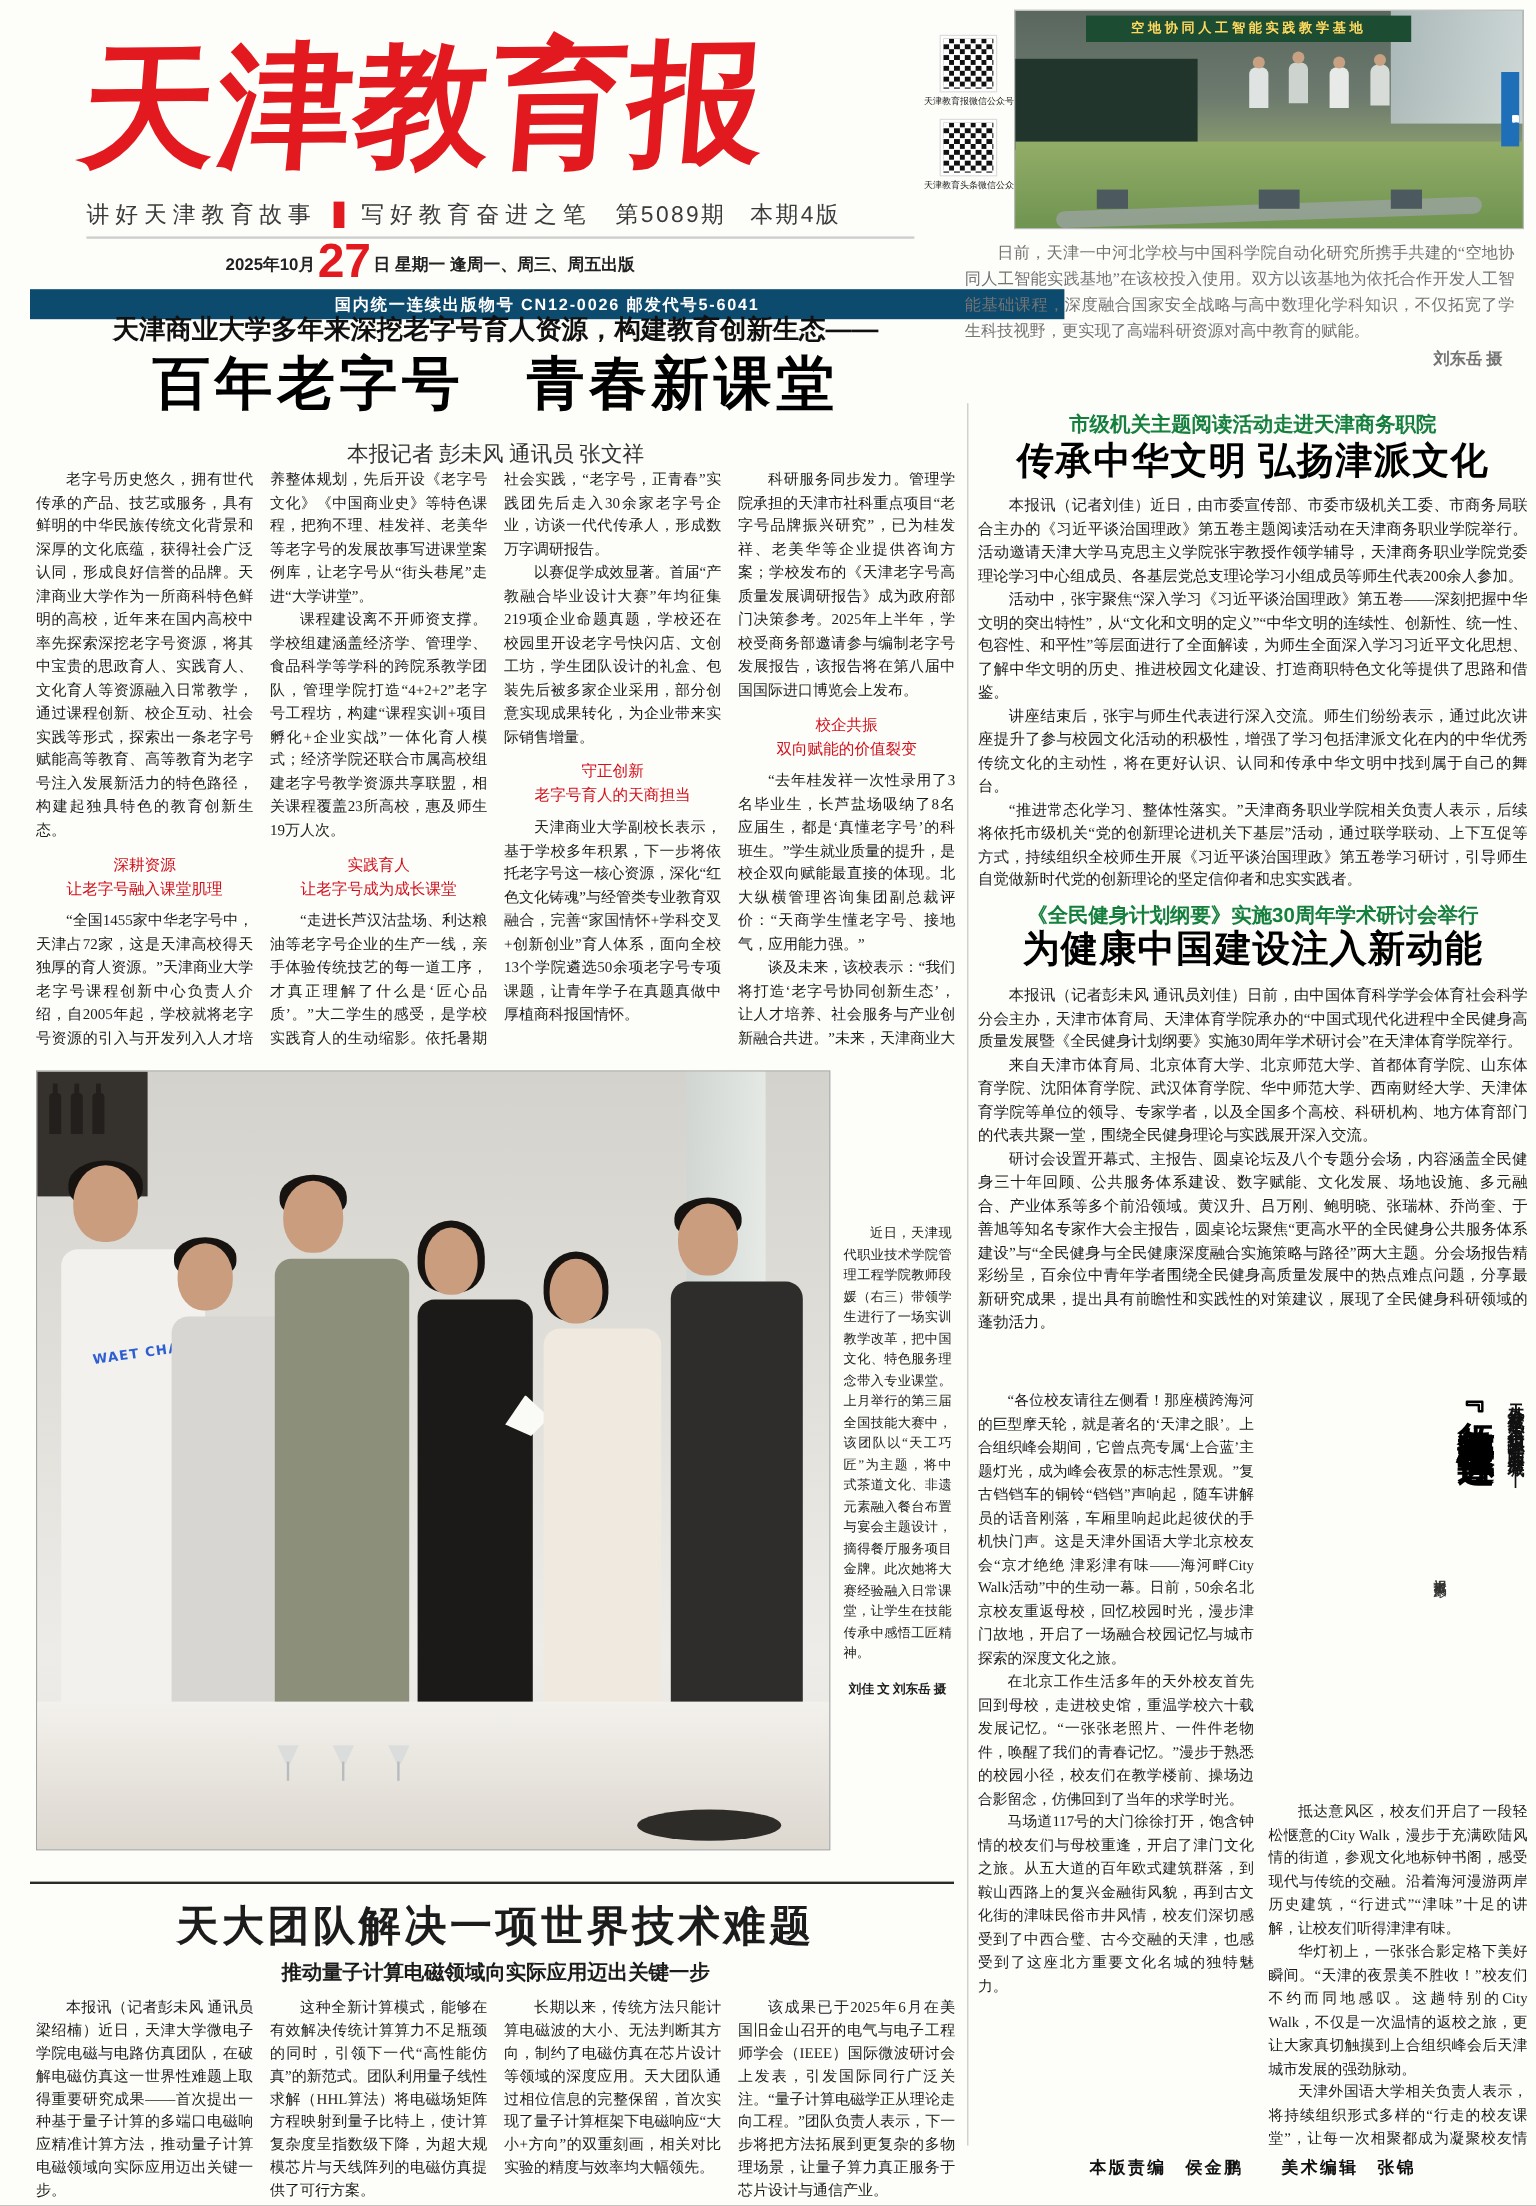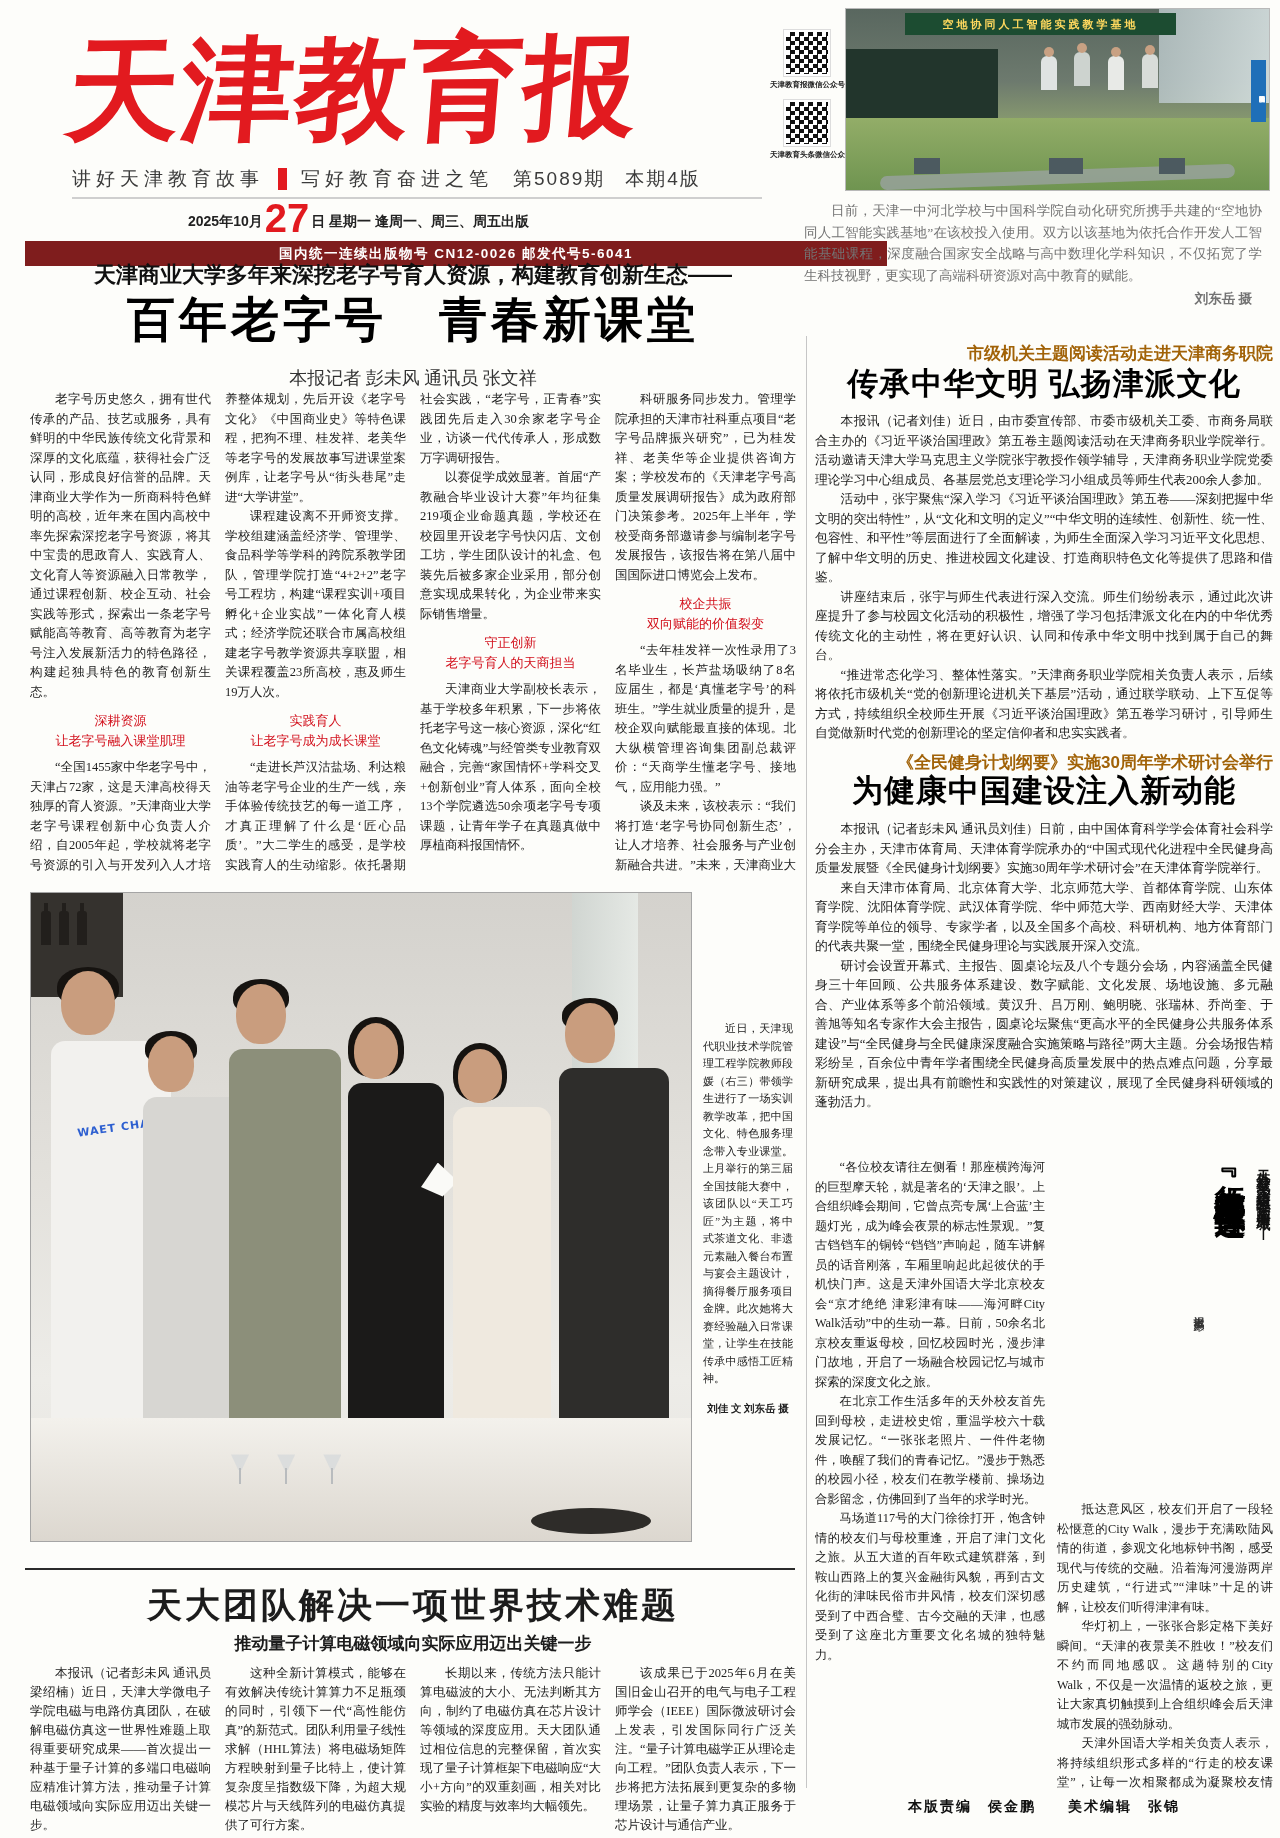--- a/index.html
+++ b/index.html
@@ -30,34 +30,34 @@
     position:absolute; left:188px; top:198px; width:600px;
     font-family:"Liberation Sans","DejaVu Sans",sans-serif;
     font-size:14px; font-weight:bold; color:#222; white-space:nowrap;
   }
   .dateline .big-day {
     font-size:40px; color:#e21a1f; font-weight:bold; line-height:1;
     vertical-align:-6px; padding:0 2px;
   }
   .pubcode-bar {
     position:absolute; left:25px; top:241px; width:862px; height:25px;
-    background:#7f1d1d; color:#fff; text-align:center; line-height:25px;
+    background:#0c4a6e; color:#fff; text-align:center; line-height:25px;
     font-family:"Liberation Sans","DejaVu Sans",sans-serif;
     font-size:13.5px; font-weight:bold; letter-spacing:1.5px;
   }
   
   .qr-col { position:absolute; left:770px; top:30px; width:74px; text-align:center; }
   .qr {
     width:46px; height:46px; margin:0 auto; border:2px solid #fff; outline:1px solid #ddd;
     background-image:conic-gradient(#111 25%, #fff 0 50%, #111 0 75%, #fff 0);
     background-size:9px 9px;
   }
   .qr-label {
     font-family:"Liberation Sans","DejaVu Sans",sans-serif;
-    font-size:7.5px; font-weight:bold; color:#222; margin:4px 0 10px; white-space:nowrap;
+    font-size:7.5px; font-weight:normal; color:#222; margin:4px 0 10px; white-space:nowrap;
   }
   
   .top-photo {
     position:absolute; left:845px; top:8px; width:425px; height:183px;
     background:linear-gradient(180deg,#59675f 0%,#6d7a6e 40%,#87996f 62%,#7d9a5d 100%);
     overflow:hidden; border:1px solid #b9b9b9;
   }
   .tp-board { position:absolute; left:0; top:22%; width:36%; height:42%; background:#22352c; }
   .tp-window { position:absolute; right:0; top:0; width:26%; height:52%;
     background:linear-gradient(90deg,#b9c6c8,#dde7e8); opacity:.85; }
@@ -94,22 +94,22 @@
   .lead-byline { position:absolute; left:30px; top:366px; width:766px; text-align:center;
     font-size:18px; color:#333; }
   .lead-body { position:absolute; left:30px; top:390px; width:766px; height:497px;
     column-count:4; column-gap:14px; column-fill:auto; overflow:hidden;
     font-size:12.5px; line-height:19.5px; text-align:justify; }
   .lead-body p { text-indent:2em; }
   .sec-h { color:#d2101c; font-weight:normal; text-align:center;
     font-family:"Liberation Sans","DejaVu Sans",sans-serif;
     font-size:13px; line-height:1.55; margin:9px 0 7px; break-inside:avoid; }
   
-  .ra-kicker { position:absolute; left:815px; width:458px; text-align:right;
-    font-family:"Liberation Sans","DejaVu Sans",sans-serif; font-size:17px; font-weight:bold; color:#a16207; white-space:nowrap; }
+  .ra-kicker { position:absolute; left:815px; width:458px; text-align:center;
+    font-family:"Liberation Sans","DejaVu Sans",sans-serif; font-size:17px; font-weight:bold; color:#15803d; white-space:nowrap; }
   .ra-headline { position:absolute; left:815px; width:458px; text-align:center;
     font-family:"Liberation Sans","DejaVu Sans",sans-serif; font-size:31px; font-weight:700;
     letter-spacing:1px; color:#000; white-space:nowrap; }
   .ra-body { position:absolute; left:815px; width:458px; font-size:12.8px; line-height:19.5px;
     text-align:justify; overflow:hidden; }
   .ra-body p { text-indent:2em; }
   #raA-kicker { top:342px; } #raA-headline { top:363px; } #raA-body { top:412px; height:332px; }
   #raB-kicker { top:751px; } #raB-headline { top:770px; } #raB-body { top:820px; height:328px; }
   
   .alumni { position:absolute; left:815px; top:1158px; width:458px; height:634px;

